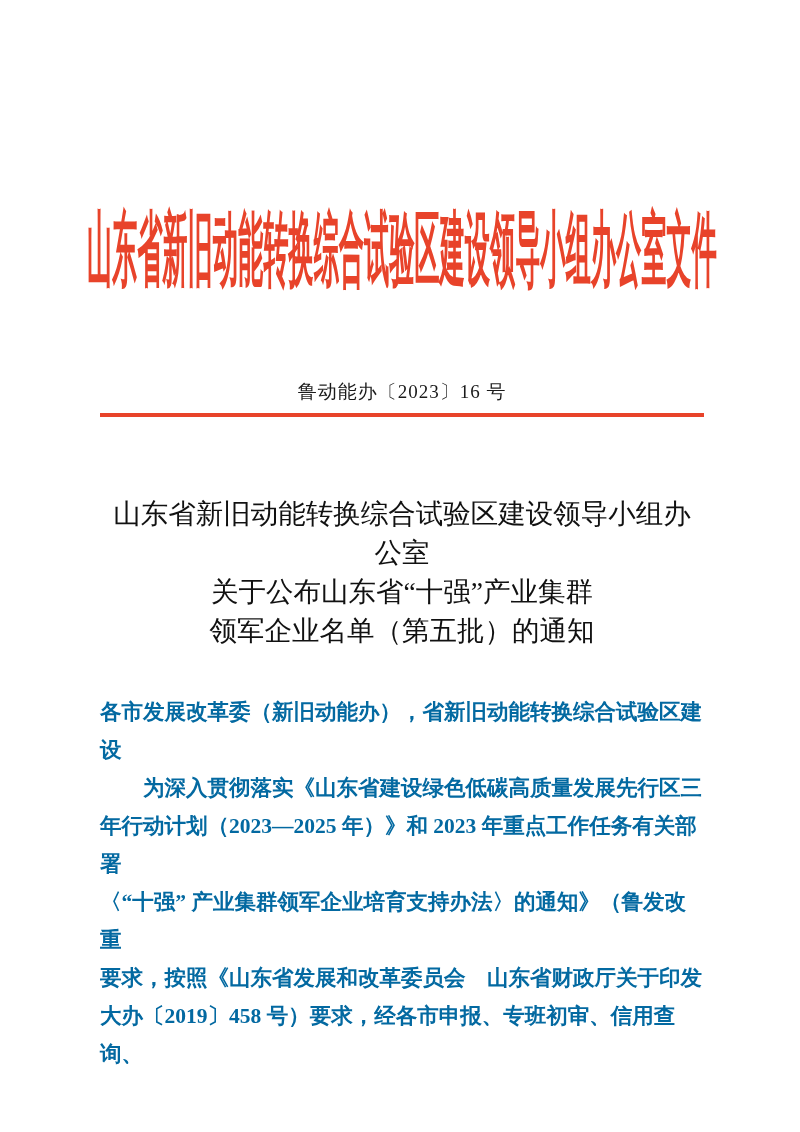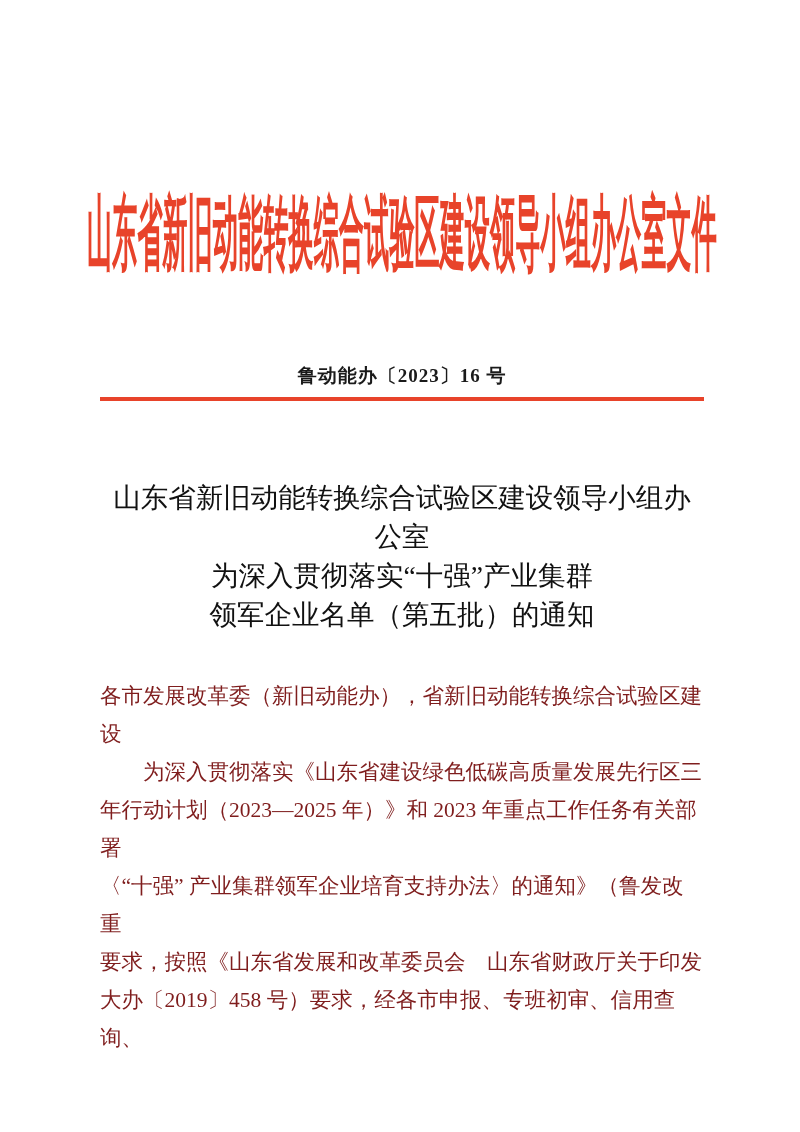--- a/index.html
+++ b/index.html
@@ -11,21 +11,21 @@
   }
   .page {
     position: relative;
     width: 800px;
     height: 1132px;
     background: #ffffff;
     overflow: hidden;
   }
   .content {
     width: 604px;
-    margin: 0 auto;
+    margin: 16px auto;
     position: relative;
     left: 2px;
   }
   
   .red-header-wrap {
     padding-top: 186px;
     height: 280px; 
     display: flex;
     align-items: center;
     justify-content: center;
@@ -40,21 +40,20 @@
     transform-origin: center;
     line-height: 1;
   }
   
   .doc-number {
     margin-top: 84px;
     text-align: center;
     font-size: 19px;
     line-height: 24px;
     letter-spacing: 1px;
-    font-weight: bold;
   }
   
   .red-line {
     margin-top: 9px;
     height: 4px;
     width: 100%;
   }
   
   .doc-title {
     margin-top: 77px;
@@ -62,21 +61,22 @@
     font-weight: 400;
     font-size: 27.5px;
     line-height: 39px;
     color: #111111;
   }
   
   .body-block {
     margin-top: 43px;
     font-size: 21.5px;
     line-height: 38px;
-    color: #7f1d1d;
+    color: #0369a1;
+    font-weight: bold;
   }
   .body-line {
     white-space: pre-wrap;
   }
   .body-line.indent {
     text-indent: 2em;
   }
 </style>
 </head>
 <body>
@@ -87,21 +87,21 @@
     <div class="red-header-wrap">
       <div class="red-header accent-text" style="color: rgb(232, 67, 42);">山东省新旧动能转换综合试验区建设领导小组办公室文件</div>
     </div>
 
     <div class="doc-number">鲁动能办〔2023〕16 号</div>
 
     <div class="red-line accent-bg" style="background: rgb(232, 67, 42);"></div>
 
     <div class="doc-title">
         <div class="title-line">山东省新旧动能转换综合试验区建设领导小组办公室</div>
-        <div class="title-line">为深入贯彻落实“十强”产业集群</div>
+        <div class="title-line">关于公布山东省“十强”产业集群</div>
         <div class="title-line">领军企业名单（第五批）的通知</div>
       </div>
 
     <div class="body-block">
       <div>
           <div class="body-line">各市发展改革委（新旧动能办），省新旧动能转换综合试验区建设</div>
         </div>
       <div>
           <div class="body-line indent">为深入贯彻落实《山东省建设绿色低碳高质量发展先行区三</div>
           <div class="body-line">年行动计划（2023—2025 年）》和 2023 年重点工作任务有关部署</div>

